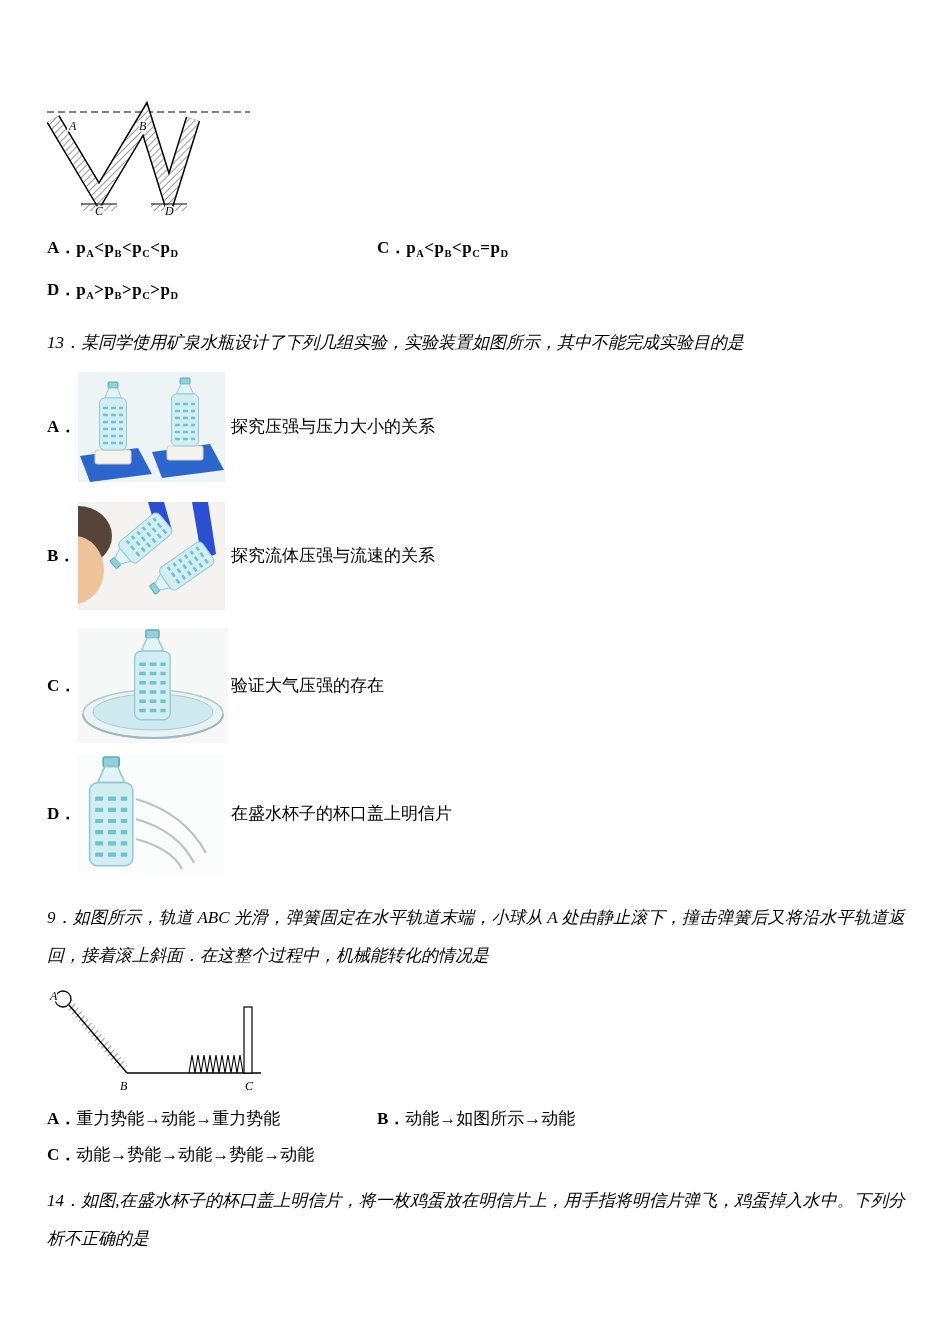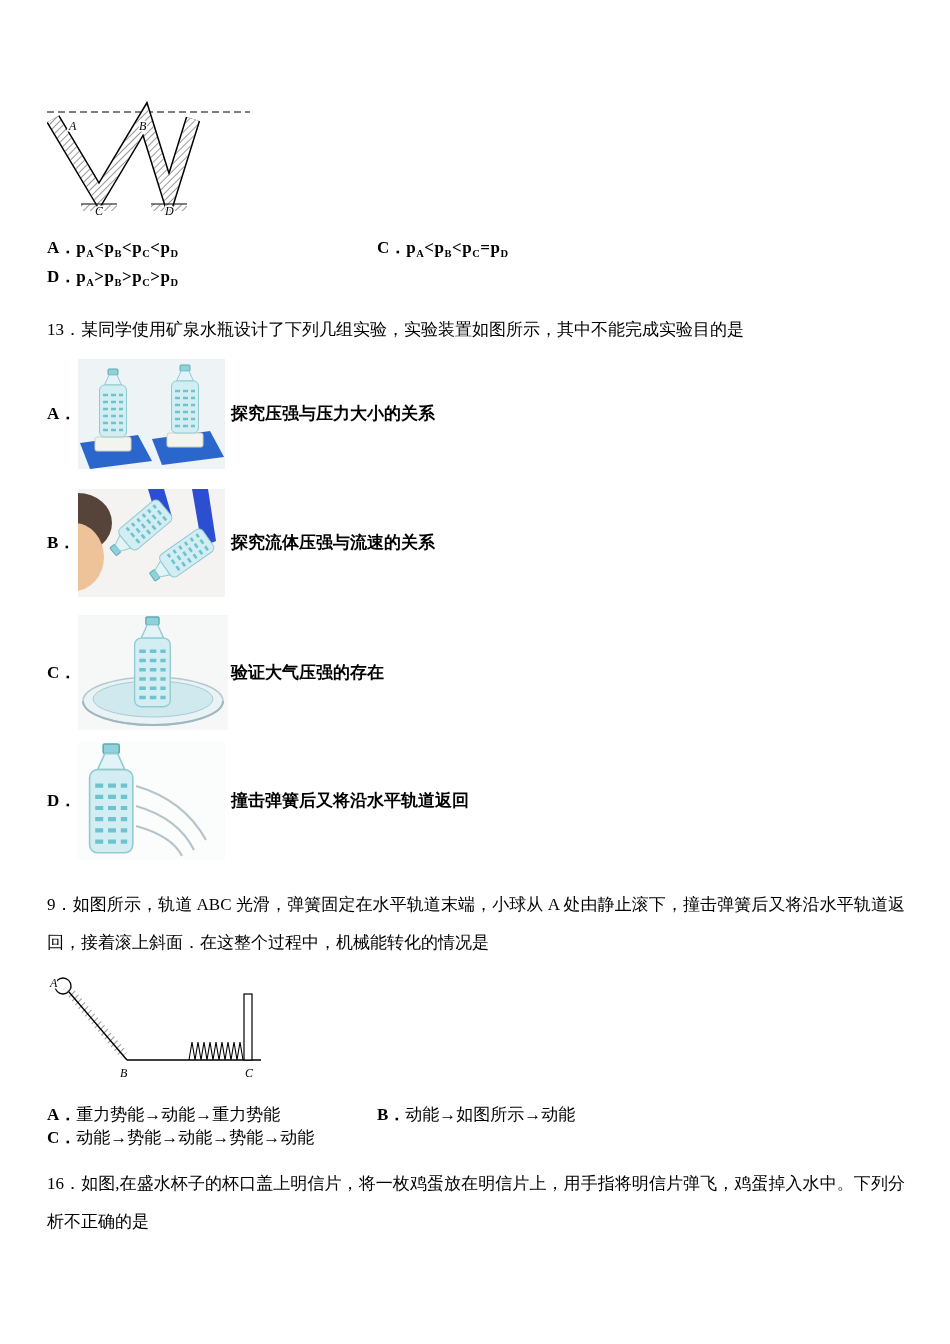--- a/index.html
+++ b/index.html
@@ -5,38 +5,38 @@
   html,body{margin:0;padding:0;background:#fff;}
   .page{
     position:relative;width:950px;height:1344px;overflow:hidden;background:#fff;
     padding:0 45px 0 47px;box-sizing:border-box;color:#000;
     font-family:"Liberation Serif","DejaVu Serif",serif;font-size:17px;
   }
   .defs-svg{position:absolute;width:0;height:0;overflow:hidden;}
   figure{margin:0;}
   .fig-w{margin-top:98px;}
   .fig-track{margin-top:12px;margin-left:2px;}
-  .opt-grid{display:grid;grid-template-columns:330px 1fr;margin-top:15px;}
+  .opt-grid{display:grid;grid-template-columns:330px 1fr;row-gap:13px;margin-top:15px;}
   .opt{line-height:23px;white-space:nowrap;}
   .opt-label{font-weight:bold;}
   .formula{font-weight:bold;letter-spacing:.5px;}
   .formula sub{font-size:10.5px;font-weight:bold;}
-  .stem{margin:16px 0 0 0;line-height:38px;text-align:justify;}
+  .stem{margin:16px 0 0 0;line-height:38px;text-align:justify;font-style:italic;}
   .q14stem{margin-top:26px;}
   .q15stem{margin-top:16px;}
   .img-option{display:flex;align-items:center;}
   .img-option .opt-label{width:31px;flex:none;}
   .photo{flex:none;width:150px;line-height:0;}
-  .caption{margin-left:3px;font-weight:bold;}
+  .caption{margin-left:3px;}
   .mtA{margin-top:10px;}
   .mtB{margin-top:20px;}
   .mtC{margin-top:18px;}
   .mtD{margin-top:12px;}
   .dlbl{font:italic 12px "Liberation Serif",serif;fill:#000;paint-order:stroke;stroke:#fff;stroke-width:3px;}
-  .q14grid{margin-top:16px;}
+  .q14grid{margin-top:7px;}
 </style>
 </head>
 <body>
 
 <div class="page">
 
   <svg class="defs-svg" aria-hidden="true">
     <defs>
       <pattern id="hatch-p" width="5" height="5" patternUnits="userSpaceOnUse" patternTransform="rotate(45)">
         <line x1="0" y1="0" x2="0" y2="5" stroke="#444" stroke-width="1.1"></line>
@@ -132,21 +132,21 @@
     <span class="opt-label">D．</span>
     <div class="photo">
       <svg width="147" height="118" viewBox="0 0 147 118">
         <rect width="147" height="118" fill="#fbfcfc"></rect>
         <use href="#bottle-sym" transform="translate(6,2) scale(1.6)"></use>
         <path d="M58 44 Q106 58 128 98" stroke="#b6c4c9" stroke-width="2.2" fill="none"></path>
         <path d="M58 64 Q100 76 116 108" stroke="#b6c4c9" stroke-width="2.2" fill="none"></path>
         <path d="M58 84 Q94 94 104 114" stroke="#b6c4c9" stroke-width="2.2" fill="none"></path>
       </svg>
     </div>
-    <span class="caption">撞击弹簧后又将沿水平轨道返回</span>
+    <span class="caption">在盛水杯子的杯口盖上明信片</span>
   </div>
 
   <p class="stem q14stem">9．如图所示，轨道 ABC 光滑，弹簧固定在水平轨道末端，小球从 A 处由静止滚下，撞击弹簧后又将沿水平轨道返回，接着滚上斜面．在这整个过程中，机械能转化的情况是</p>
 
   <figure class="fig-track">
     <svg width="215" height="108" viewBox="0 0 215 108">
       <circle cx="14" cy="12" r="8" fill="none" stroke="#000" stroke-width="1.3"></circle>
       <path d="M17 13 L75 81" stroke="url(#hatch-p)" stroke-width="9" fill="none"></path>
       <line x1="20" y1="18" x2="78" y2="86" stroke="#000" stroke-width="1.4"></line>
       <line x1="78" y1="86" x2="212" y2="86" stroke="#000" stroke-width="1.4"></line>
@@ -157,15 +157,15 @@
       <text class="dlbl" x="196" y="103">C</text>
     </svg>
   </figure>
 
   <div class="opt-grid q14grid">
     <div class="opt"><span class="opt-label">A．</span><span>重力势能→动能→重力势能</span></div>
     <div class="opt"><span class="opt-label">B．</span><span>动能→如图所示→动能</span></div>
     <div class="opt"><span class="opt-label">C．</span><span>动能→势能→动能→势能→动能</span></div>
   </div>
 
-  <p class="stem q15stem">16．如图,在盛水杯子的杯口盖上明信片，将一枚鸡蛋放在明信片上，用手指将明信片弹飞，鸡蛋掉入水中。下列分析不正确的是</p>
+  <p class="stem q15stem">14．如图,在盛水杯子的杯口盖上明信片，将一枚鸡蛋放在明信片上，用手指将明信片弹飞，鸡蛋掉入水中。下列分析不正确的是</p>
 
 </div>
 
 </body></html>

